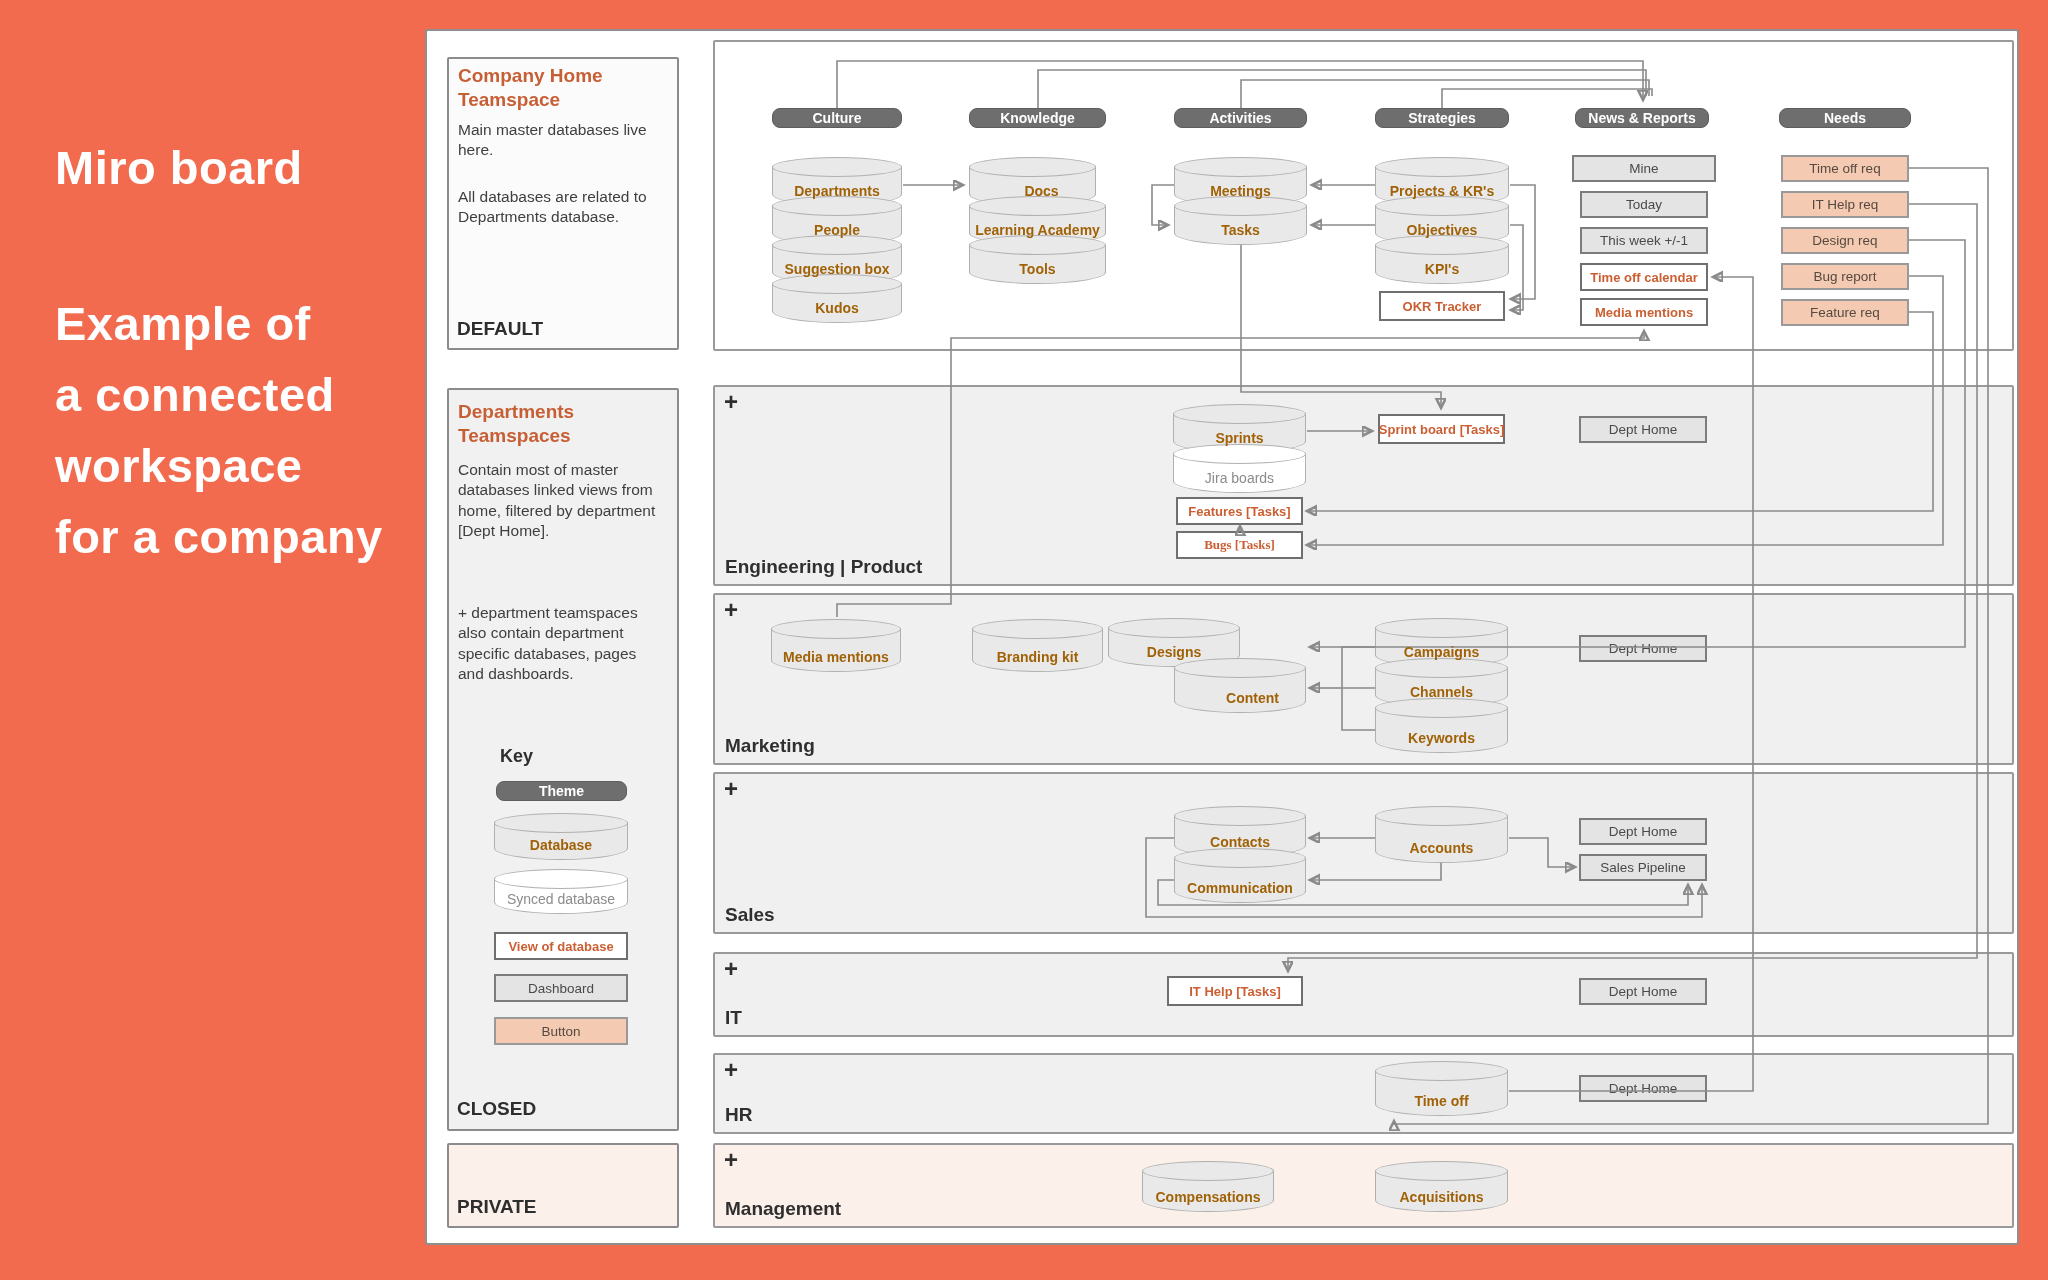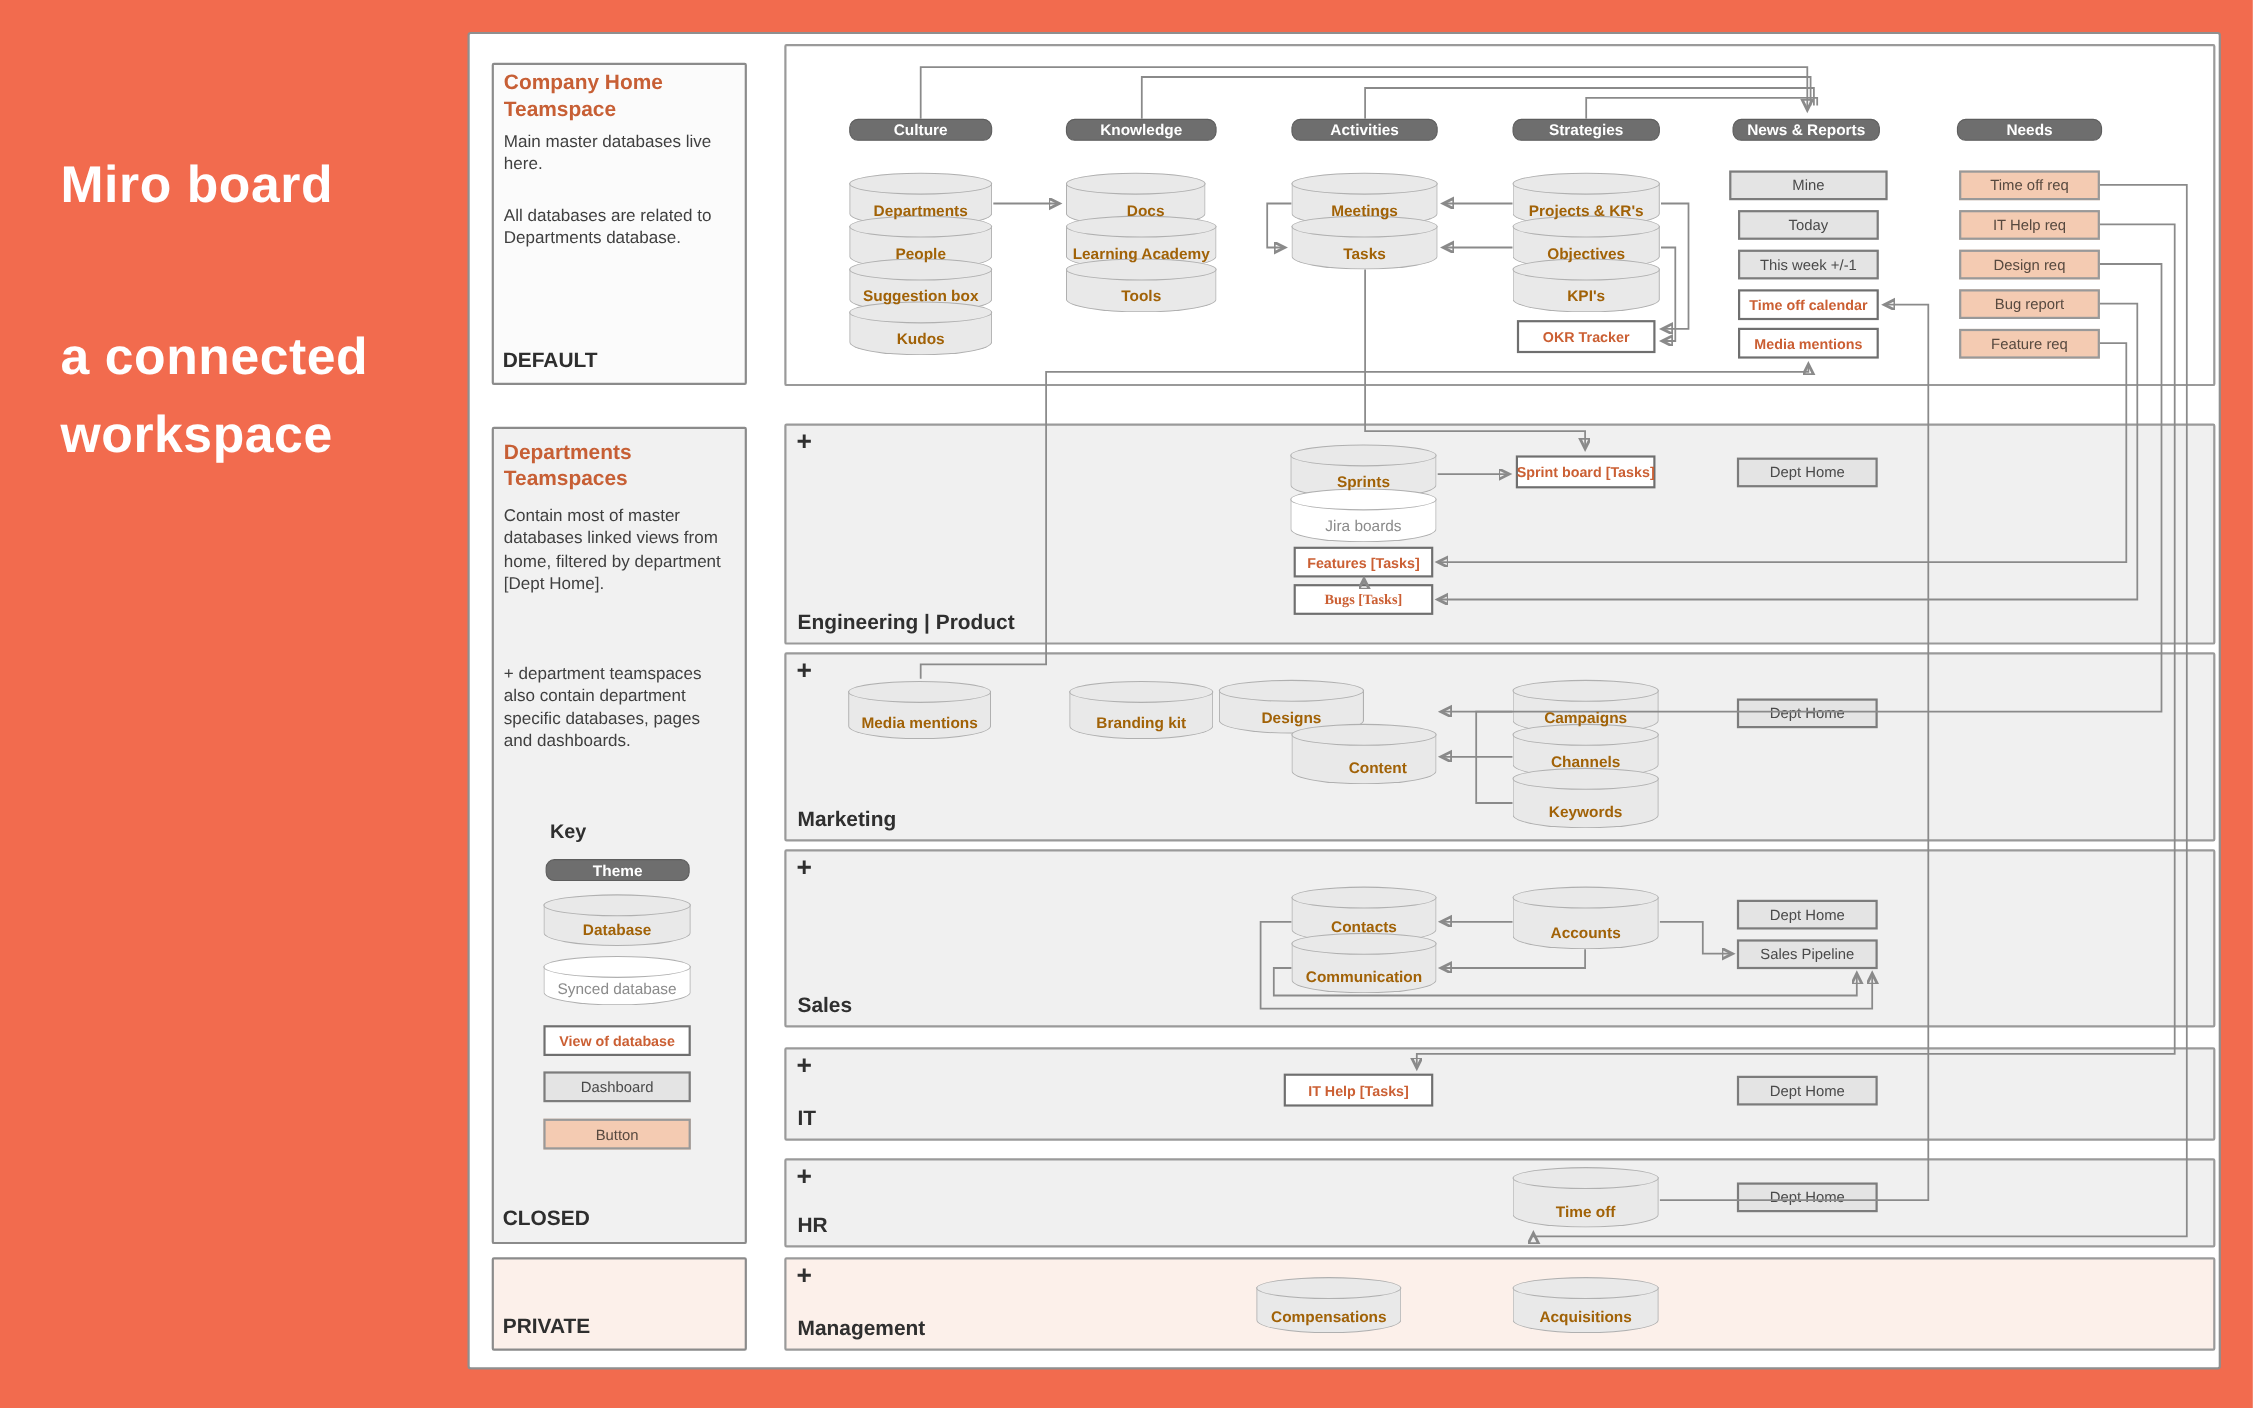--- a/index.html
+++ b/index.html
@@ -42,22 +42,24 @@
   .btnx{background:#f4cbb2;border:2px solid #999;display:flex;align-items:center;justify-content:center;
         color:#57493f;font-size:13.5px;white-space:nowrap;}
   svg.wires{position:absolute;left:0;top:0;pointer-events:none;}
   svg.wires path{fill:none;stroke:#8a8a8a;stroke-width:1.6;}
 </style>
 </head>
 <body>
 
 <div class="abs side-title" style="left:55px;top:140px;">Miro board</div>
 <div class="abs" style="left:55px;top:288px;">
+  <div class="side-line">Example of</div>
   <div class="side-line">a connected</div>
   <div class="side-line">workspace</div>
+  <div class="side-line">for a company</div>
 </div>
 
 <div class="abs board" style="left:425px;top:29px;width:1594px;height:1216px;"></div>
 
 <div class="abs panel" style="left:447px;top:57px;width:232px;height:293px;"></div>
 <div class="abs ptitle" style="left:458px;top:64px;width:200px;">Company Home Teamspace</div>
 <div class="abs ptext" style="left:458px;top:120px;width:200px;">Main master databases live here.</div>
 <div class="abs ptext" style="left:458px;top:187px;width:205px;">All databases are related to Departments database.</div>
 <div class="abs pstatus" style="left:457px;top:318px;">DEFAULT</div>
 

